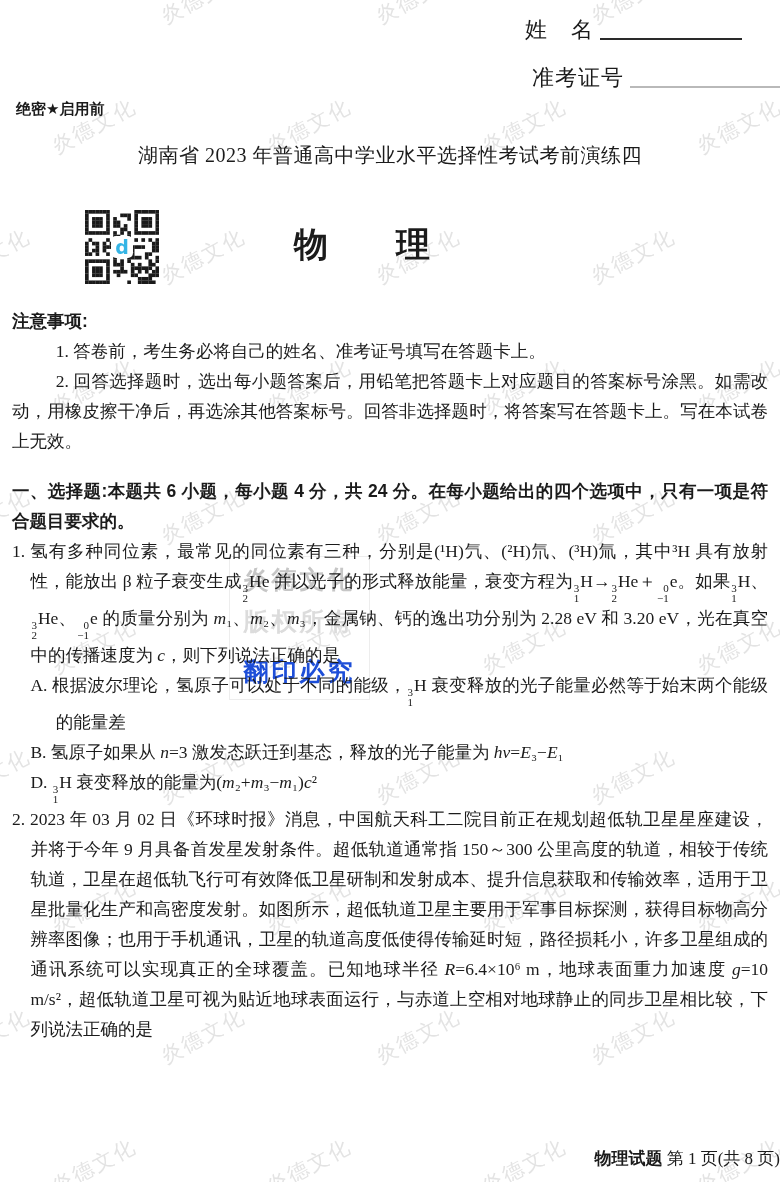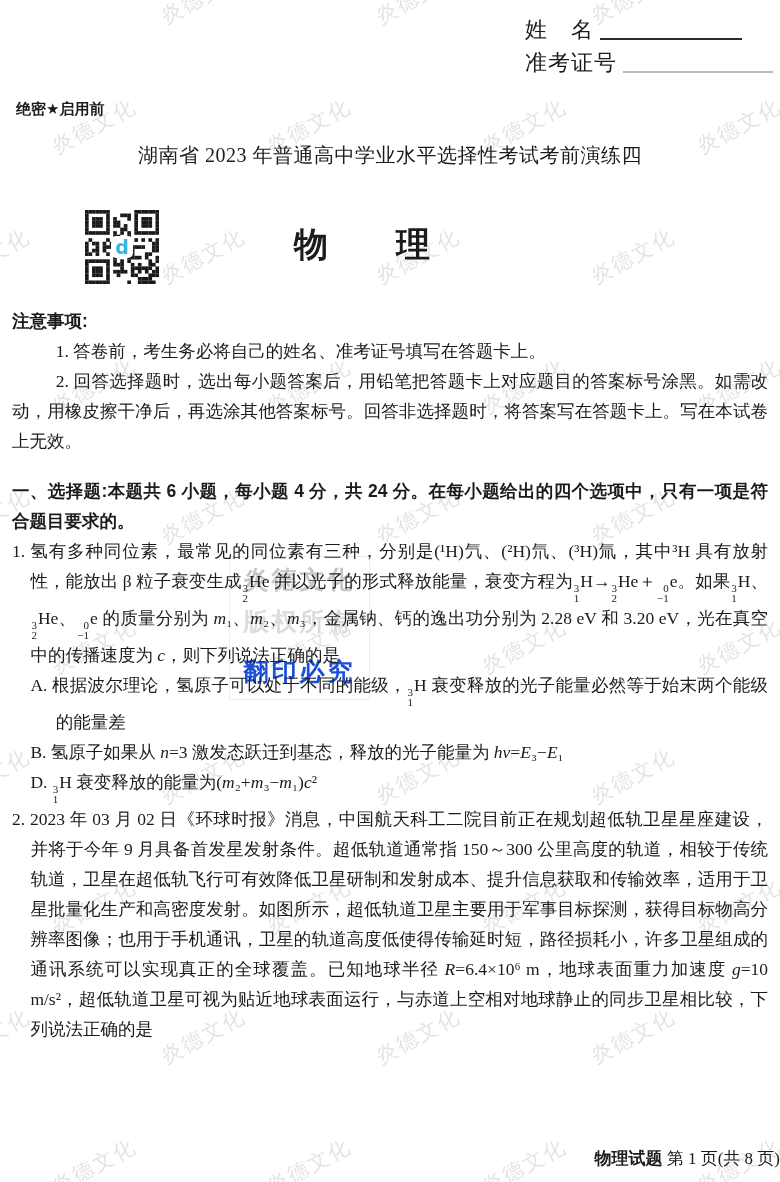--- a/index.html
+++ b/index.html
@@ -111,21 +111,21 @@
 
   <div class="wm-center">
     <span class="wm-c1">炎德文化</span>
     <span class="wm-c2">版权所有</span>
     <span class="wm-c3">翻印必究</span>
   </div>
 
   <div class="hdr-field" style="top:14px;">
     <span class="lbl">姓　名</span><span class="u-line u-dark"></span>
   </div>
-  <div class="hdr-field" style="top:47px;">
+  <div class="hdr-field" style="top:62px;margin-left:7px;">
     <span class="lbl">准考证号</span><span class="u-line u-grey"></span>
   </div>
 
   <div class="secrecy">绝密★启用前</div>
 
   <div class="exam-title">湖南省 2023 年普通高中学业水平选择性考试考前演练四</div>
 
   <div class="qr">
     <svg id="qr-svg" width="74" height="74" viewBox="0 0 74 74">
         <rect x="0.00" y="0.00" width="3.67" height="3.67" fill="#1a1a1a"></rect>

